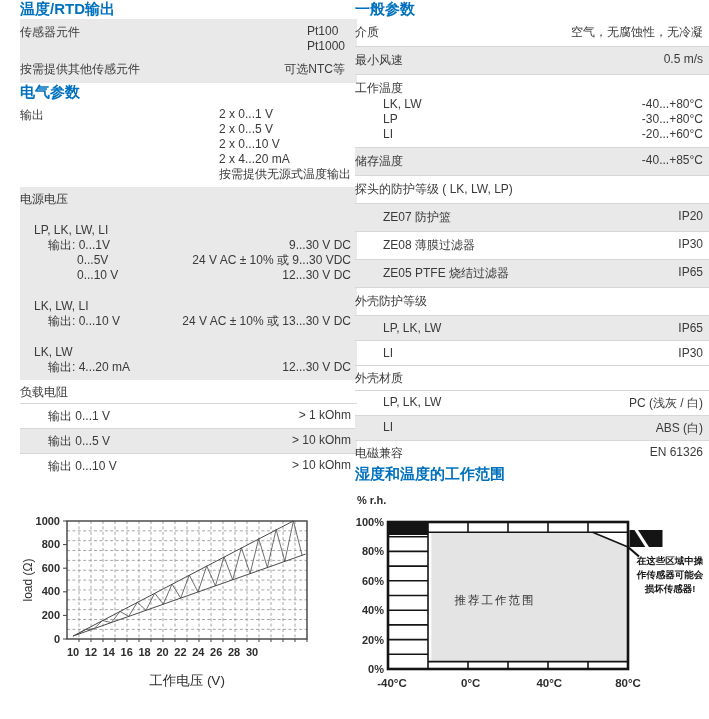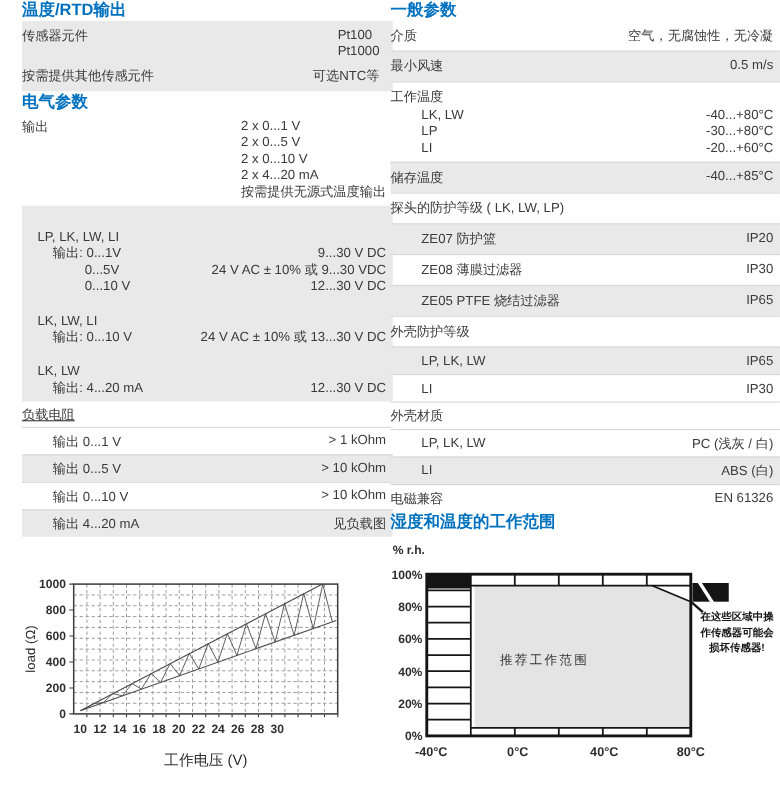--- a/index.html
+++ b/index.html
@@ -10,21 +10,21 @@
   h2.sec{color:#0071be;font-size:15px;font-weight:bold;margin:0;}
   .mt-first{margin:28px 0 8px 0;}
   .mt-mid{margin:14px 0 4px 0;}
   .mt-chart{margin:16px 0 0 0;}
   .block{padding:5px 6px 5px 0;}
   .shaded{background:#e9e9e9;}
   .trow{display:flex;justify-content:space-between;align-items:flex-start;padding:5px 6px 5px 0;}
   .trow .lbl{white-space:nowrap;}
   .trow .val{text-align:left;}
   .multi span{display:block;line-height:15px;}
-  .hdrline{padding:4px 6px 2px 0;text-decoration:underline;}
+  .hdrline{padding:4px 6px 2px 0;}
   .ind1{padding-left:14px;}
   .ind2{padding-left:28px;}
   .ind3{padding-left:57px;text-align:right;}
   .sep{border-top:1px solid #d7d7d7;}
   .supply .srow{display:flex;justify-content:space-between;line-height:15px;}
   .supply .g{margin-top:16px;}
   .supply{line-height:15px;}
   .loadres .trow{padding:3.5px 6px 3.5px 0;}
   svg{display:block;}
   svg text{font-family:"Liberation Sans","DejaVu Sans",sans-serif;}
@@ -74,20 +74,21 @@
       <span class="val multi">
         <span>2 x 0...1 V</span>
         <span>2 x 0...5 V</span>
         <span>2 x 0...10 V</span>
         <span>2 x 4...20 mA</span>
         <span>按需提供无源式温度输出</span>
       </span>
     </div>
 
     <div class="block shaded supply">
+      <div>电源电压</div>
       <div class="g">
         <div class="ind1">LP, LK, LW, LI</div>
         <div class="srow">
           <span class="ind2">输出: 0...1V</span>
           <span>9...30 V DC</span>
         </div>
         <div class="srow">
           <span class="ind3">0...5V</span>
           <span>24 V AC ± 10% 或 9...30 VDC</span>
         </div>
@@ -118,24 +119,20 @@
         <span class="lbl ind2">输出 0...1 V</span>
         <span class="val">&gt; 1 kOhm</span>
       </div>
       <div class="trow sep shaded">
         <span class="lbl ind2">输出 0...5 V</span>
         <span class="val">&gt; 10 kOhm</span>
       </div>
       <div class="trow sep">
         <span class="lbl ind2">输出 0...10 V</span>
         <span class="val">&gt; 10 kOhm</span>
-      </div>
-      <div class="trow sep shaded">
-        <span class="lbl ind2">输出 4...20 mA</span>
-        <span class="val">见负载图</span>
       </div>
     </div>
 
     <svg id="load-chart" width="337" height="189" viewBox="0 0 337 189" style="margin-top:28px;">
         <line x1="59" y1="15" x2="59" y2="133" class="grid"></line>
         <line x1="71" y1="15" x2="71" y2="133" class="grid"></line>
         <line x1="83" y1="15" x2="83" y2="133" class="grid"></line>
         <line x1="95" y1="15" x2="95" y2="133" class="grid"></line>
         <line x1="107" y1="15" x2="107" y2="133" class="grid"></line>
         <line x1="119" y1="15" x2="119" y2="133" class="grid"></line>

